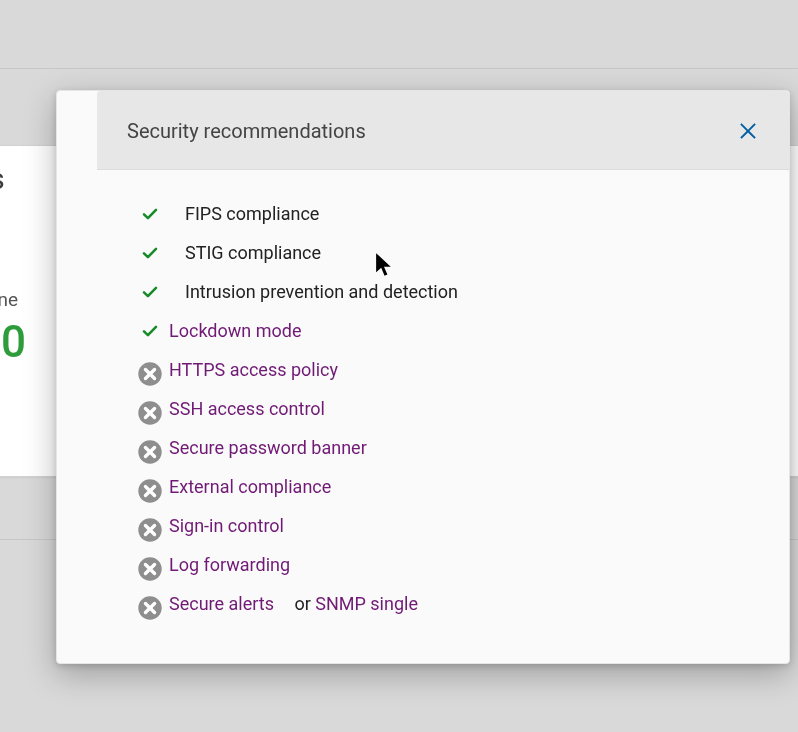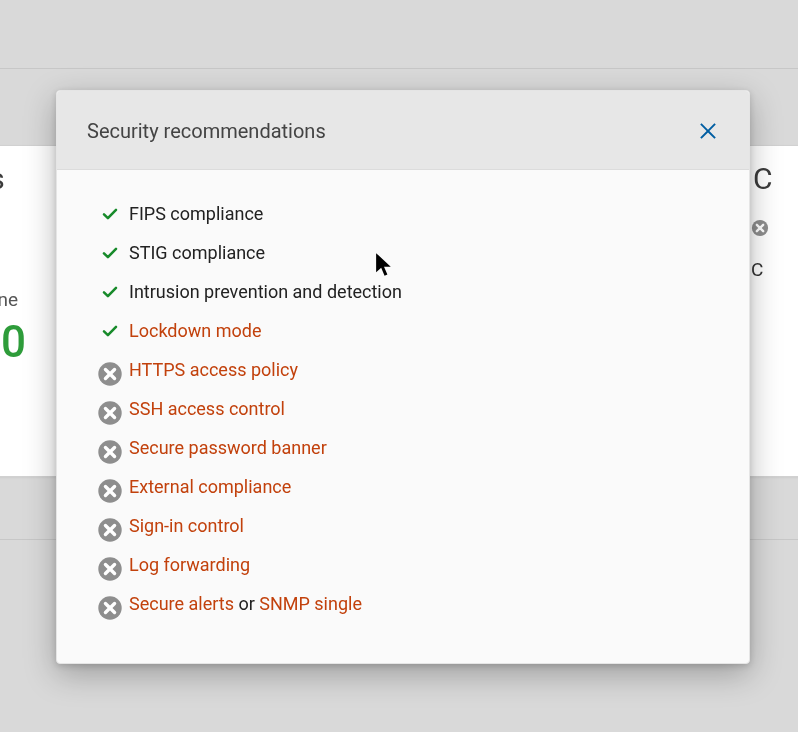--- a/index.html
+++ b/index.html
@@ -69,20 +69,21 @@
   .modal {
     position: absolute;
     top: 90px;
     left: 56px;
     width: 692px;
     background: #fafafa;
     border-radius: 4px;
     box-shadow: 0 10px 32px rgba(0,0,0,.28), 0 2px 6px rgba(0,0,0,.15);
     border: 1px solid #e5e5e5;
     padding-bottom: 30px;
+    padding-left: 40px;
   }
   .modal-header {
     display: flex;
     align-items: center;
     justify-content: space-between;
     padding: 28px 30px 26px 30px;
     background: #e7e7e7;
     border-bottom: 1px solid #dcdcdc;
     border-radius: 4px 4px 0 0;
   }
@@ -112,22 +113,22 @@
     font-size: 18px;
   }
   .rec-icon {
     width: 26px;
     flex: 0 0 26px;
     display: inline-flex;
     justify-content: center;
     margin-right: 6px;
     line-height: 0;
   }
-  .rec-text { color: #222; }
-  .rec-link { color: #c2410c; cursor: pointer; }
+  .rec-text { color: #222; margin-left: 16px; }
+  .rec-link { color: #701a75; cursor: pointer; }
 
   
   .icon-check svg { width: 18px; height: 18px; }
   .icon-check svg path { stroke: #178a2a; stroke-width: 3.4; fill: none; stroke-linecap: round; stroke-linejoin: round; }
   .icon-close svg { width: 22px; height: 22px; }
   .icon-close svg path { fill: #005ea2; }
   .icon-xcircle { width:18px; height:18px; display:inline-block; }
   .icon-xcircle svg circle { fill:#8e8e8e; }
   .icon-xcircle svg path { stroke:#ffffff; stroke-width:2.6; stroke-linecap:round; }
 

